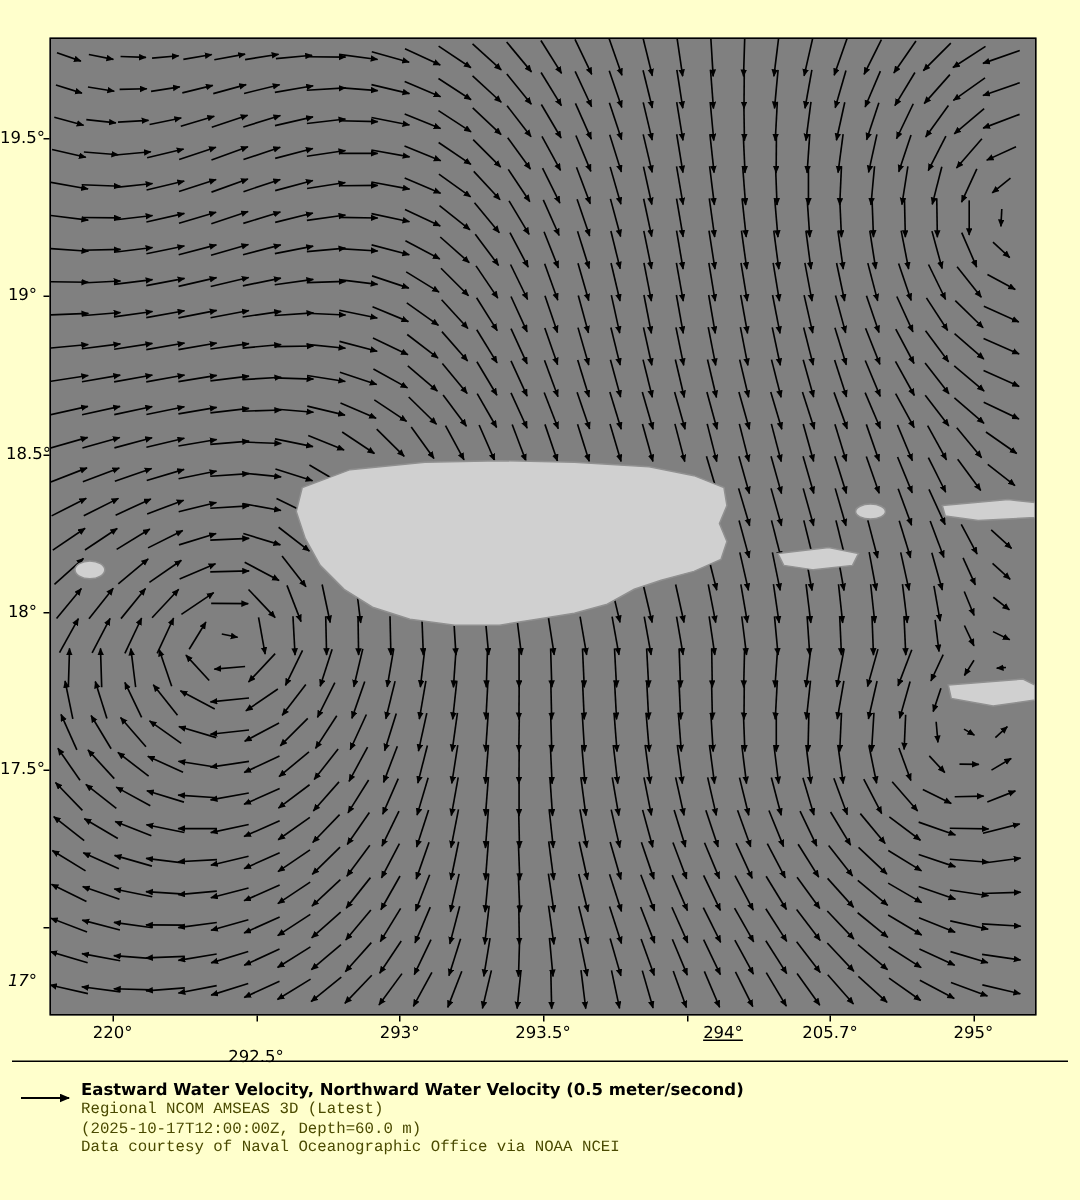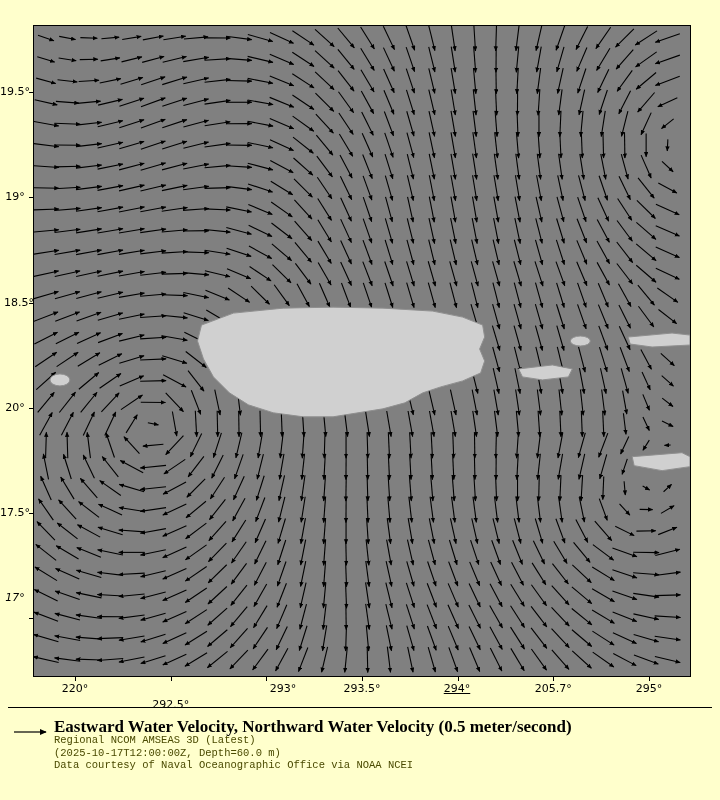--- a/index.html
+++ b/index.html
@@ -84,25 +84,24 @@
     width: 40px;
     height: 12px;
   }
   #caption-text {
     position: absolute;
     left: 54px;
     top: 720px;
     width: 650px;
   }
   .cap-title {
-    font-size: 17px;
+    font-size: 11px;
     font-weight: bold;
     color: #000;
     line-height: 14px;
-    font-family: Liberation Serif, serif;
   }
   .cap-line {
     font-size: 10.5px;
     color: #4a4a00;
     line-height: 12.5px;
     font-family: Liberation Mono, monospace;
   }
 </style>
 </head>
 <body>
@@ -997,33 +996,33 @@
     <div class="cap-line">(2025-10-17T12:00:00Z, Depth=60.0 m)</div>
     <div class="cap-line">Data courtesy of Naval Oceanographic Office via NOAA NCEI</div>
   </div>
 
 <div class="tick-label ylabel" style="left: 0px; top: 85.3032px;">19.5°</div>
     <div class="tick-mark" style="left: 29px; top: 92.3032px; width: 4px; height: 1px;"></div>
     <div class="tick-label ylabel" style="left: 0px; top: 190.465px;">19°</div>
     <div class="tick-mark" style="left: 29px; top: 197.465px; width: 4px; height: 1px;"></div>
     <div class="tick-label ylabel" style="left: 4px; top: 295.626px;">18.5°</div>
     <div class="tick-mark" style="left: 29px; top: 302.626px; width: 4px; height: 1px;"></div>
-    <div class="tick-label ylabel" style="left: 0px; top: 400.787px;">20°</div>
+    <div class="tick-label ylabel" style="left: 0px; top: 400.787px;">18°</div>
     <div class="tick-mark" style="left: 29px; top: 407.787px; width: 4px; height: 1px;"></div>
     <div class="tick-label ylabel" style="left: 0px; top: 505.948px;">17.5°</div>
     <div class="tick-mark" style="left: 29px; top: 512.948px; width: 4px; height: 1px;"></div>
-    <div class="tick-label ylabel" style="left: 0px; top: 591px; font-style: italic;">17°</div>
+    <div class="tick-label ylabel" style="left: 0px; top: 647px; font-style: italic;">17°</div>
     <div class="tick-mark" style="left: 29px; top: 618.11px; width: 4px; height: 1px;"></div>
     <div class="tick-label xlabel" style="left: 45.0814px; top: 682px;">220°</div>
     <div class="tick-mark" style="left: 75.0814px; top: 677px; width: 1px; height: 4px;"></div>
     <div class="tick-label xlabel" style="left: 140.721px; top: 682px; margin-top: 16px;">292.5°</div>
     <div class="tick-mark" style="left: 170.721px; top: 677px; width: 1px; height: 4px;"></div>
-    <div class="tick-label xlabel" style="left: 236.36px; top: 682px; text-align: right;">293°</div>
+    <div class="tick-label xlabel" style="left: 236.36px; top: 682px;">293°</div>
     <div class="tick-mark" style="left: 266.36px; top: 677px; width: 1px; height: 4px;"></div>
     <div class="tick-label xlabel" style="left: 332px; top: 682px;">293.5°</div>
     <div class="tick-mark" style="left: 362px; top: 677px; width: 1px; height: 4px;"></div>
-    <div class="tick-label xlabel" style="left: 427px; top: 682px; text-decoration: underline;">294°</div>
+    <div class="tick-label xlabel" style="left: 452px; top: 682px; text-decoration: underline;">294°</div>
     <div class="tick-mark" style="left: 457.64px; top: 677px; width: 1px; height: 4px;"></div>
     <div class="tick-label xlabel" style="left: 523.279px; top: 682px;">205.7°</div>
     <div class="tick-mark" style="left: 553.279px; top: 677px; width: 1px; height: 4px;"></div>
     <div class="tick-label xlabel" style="left: 618.919px; top: 682px;">295°</div>
     <div class="tick-mark" style="left: 648.919px; top: 677px; width: 1px; height: 4px;"></div>
   </div>
 
 </body></html>

